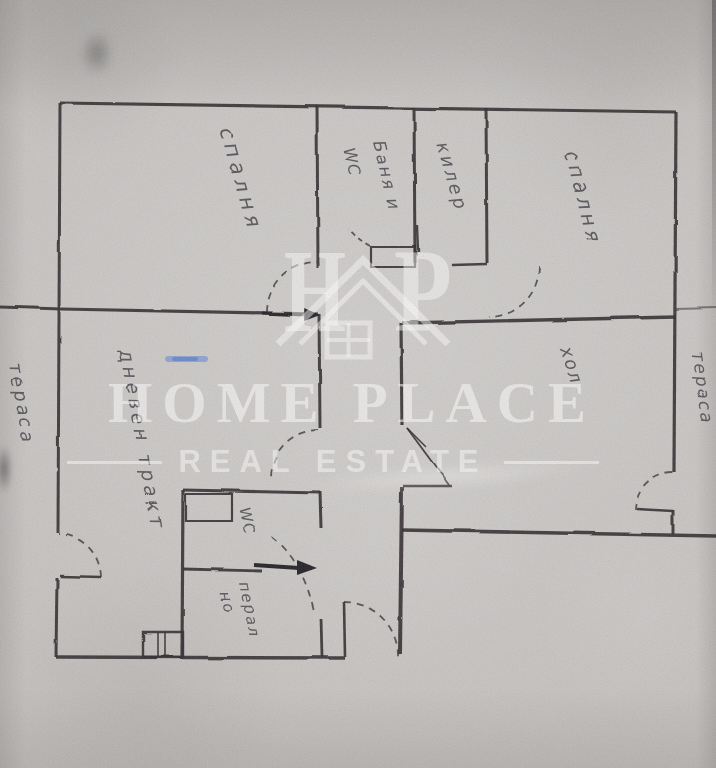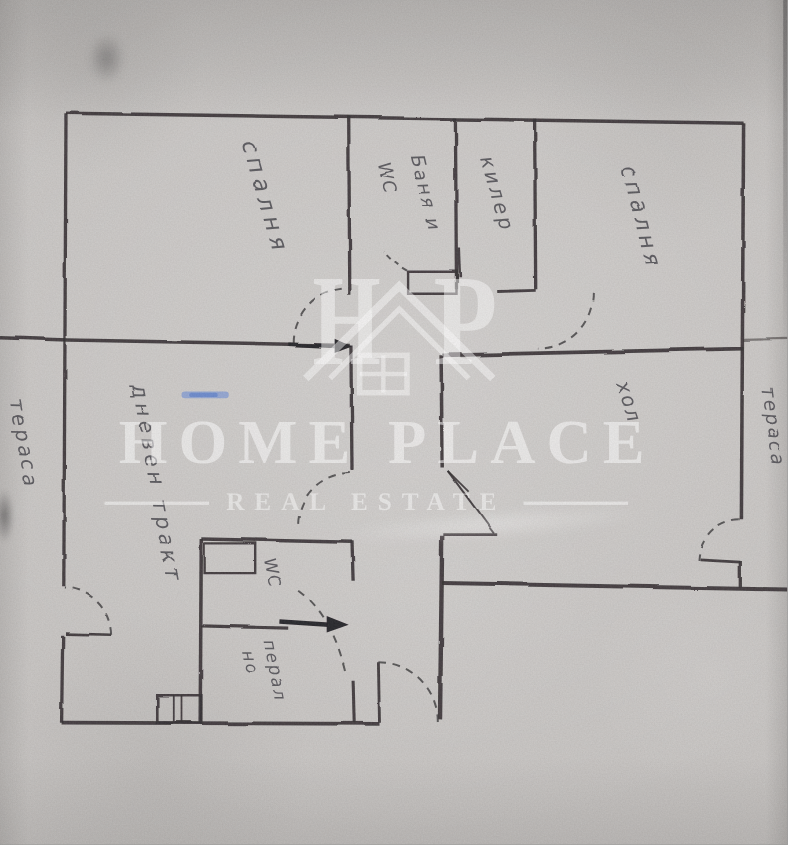--- a/index.html
+++ b/index.html
@@ -31,21 +31,21 @@
     transform:rotate(-4deg);filter:blur(3px);}
   
   .watermark{position:absolute;left:0;top:0;width:716px;height:768px;pointer-events:none;}
   .wm-logo{position:absolute;left:270px;top:232px;width:186px;height:132px;}
   .wm-brand{
     position:absolute;left:-6px;top:370px;width:716px;text-align:center;
     font-family:"Liberation Serif", serif;font-weight:bold;font-size:57px;letter-spacing:10px;
     color:rgba(255,255,255,.55);filter:blur(.4px);white-space:nowrap;}
   .wm-tagrow{position:absolute;left:-25px;top:444px;width:716px;display:flex;align-items:center;justify-content:center;gap:16px;}
   .wm-line{display:inline-block;width:95px;height:3px;background:rgba(255,255,255,.50);}
-  .wm-tag{font-family:Liberation Serif, serif;font-weight:bold;font-size:23px;letter-spacing:9px;
+  .wm-tag{font-family:Liberation Sans, sans-serif;font-weight:bold;font-size:31px;letter-spacing:9px;
     color:rgba(255,255,255,.50);filter:blur(.3px);white-space:nowrap;text-align:right;}
   .grain{position:absolute;left:0;top:0;mix-blend-mode:multiply;opacity:.32;pointer-events:none;}
   .grain2{position:absolute;left:0;top:0;mix-blend-mode:screen;opacity:.16;pointer-events:none;}
   text{user-select:none;}
 </style>
 </head>
 <body>
 
 <div class="screen">
 

